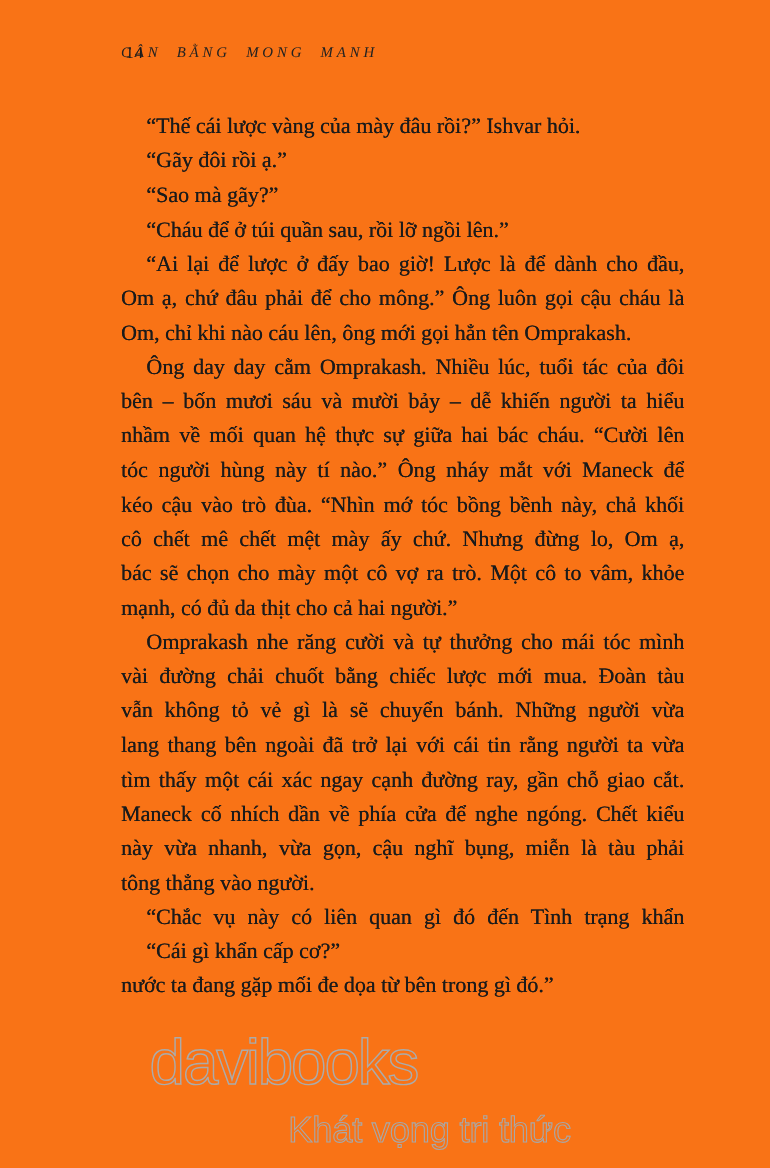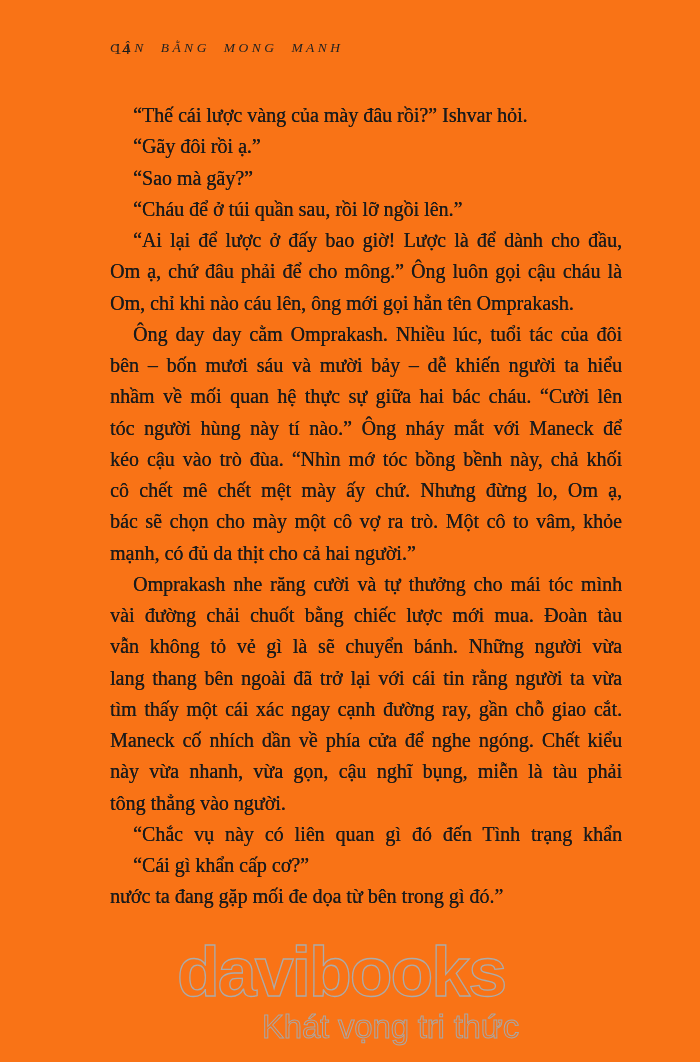--- a/index.html
+++ b/index.html
@@ -23,22 +23,22 @@
   }
   .text p{margin:0;padding:0;}
   .line{display:block;height:31.25px;overflow:hidden;}
   .line.ind{text-indent:23px;}
   .line.just{text-align:justify;text-align-last:justify;}
   
   .wm{position:absolute;left:0;top:0;width:700px;height:1062px;pointer-events:none;}
   .wm-brand{
     position:absolute;left:136px;top:937px;
     font-family:"Liberation Sans","DejaVu Sans",sans-serif;
-    font-size:70px;line-height:1;font-weight:bold;letter-spacing:-2px;
-    color:transparent;margin-left:41px;-webkit-text-stroke:1.3px #ababab;
+    font-size:58px;line-height:1;font-weight:normal;letter-spacing:-2px;
+    color:transparent;-webkit-text-stroke:1.3px #ababab;
   }
   .wm-slogan{
     position:absolute;left:262px;top:1010px;
     font-family:"Liberation Sans","DejaVu Sans",sans-serif;
     font-size:33px;line-height:1;font-weight:normal;letter-spacing:-0.2px;
     color:transparent;-webkit-text-stroke:1px #a8a8a8;
   }
 </style>
 </head>
 <body>

